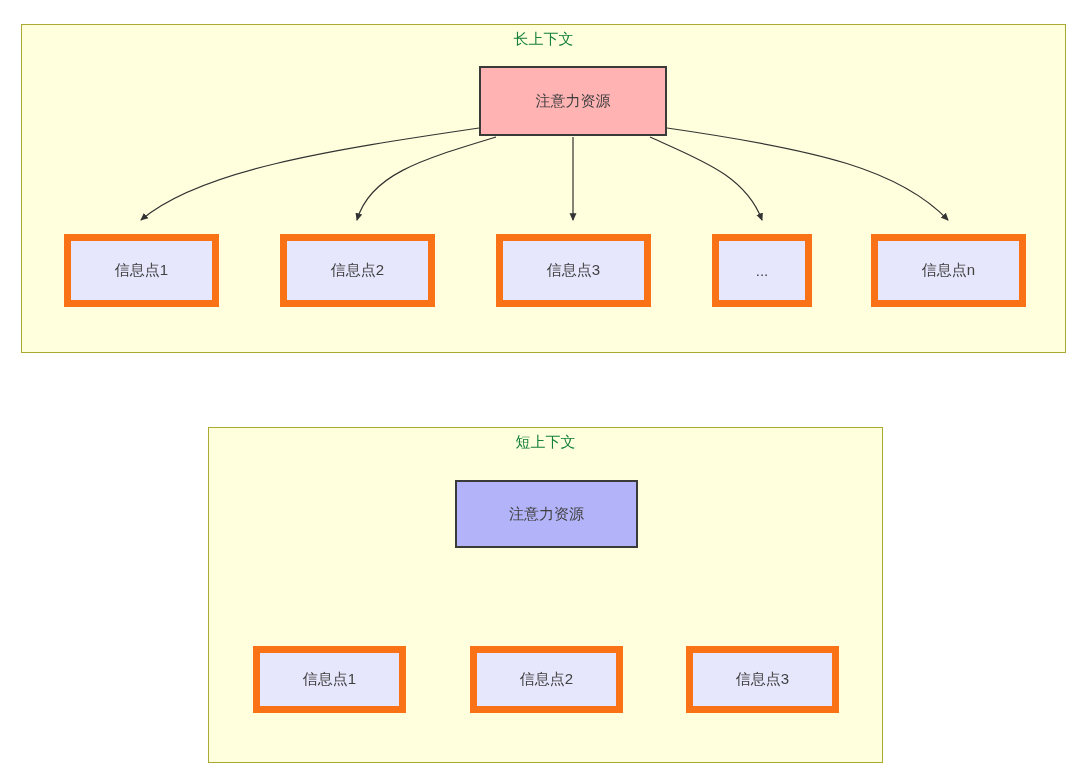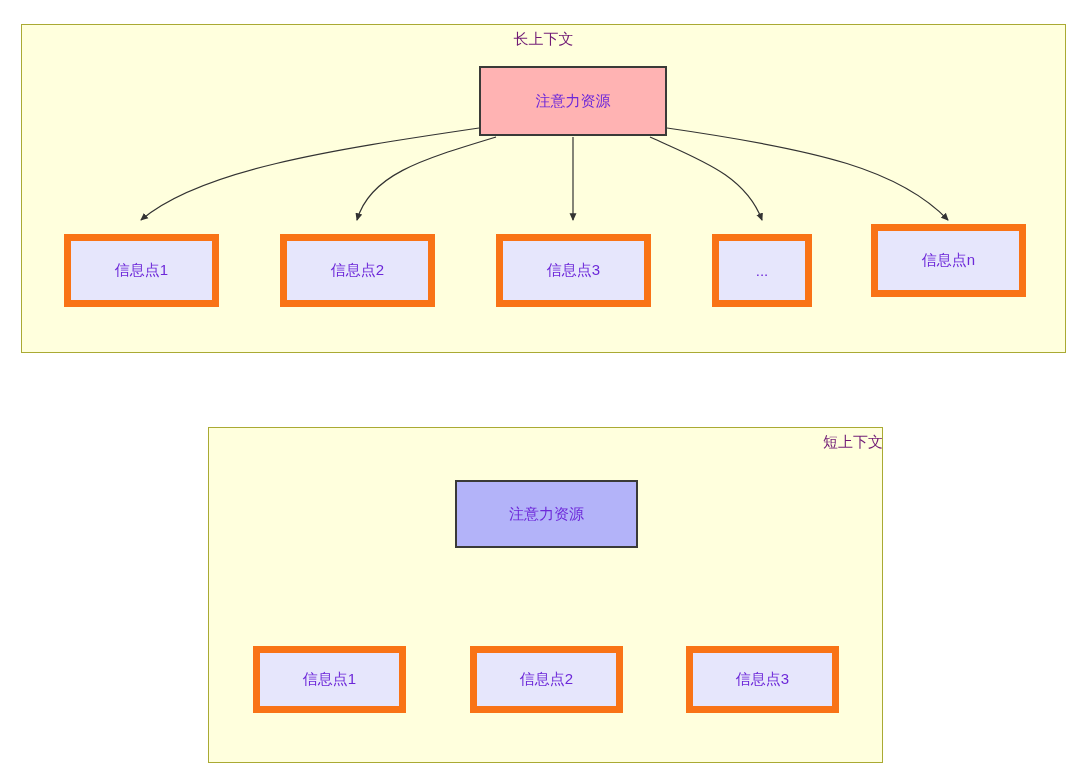--- a/index.html
+++ b/index.html
@@ -28,33 +28,33 @@
     border: 1px solid #aaaa33;
     box-sizing: border-box;
   }
 
   .group-title {
     position: absolute;
     left: 0;
     right: 0;
     text-align: center;
     font-size: 15px;
-    color: #701a75;
+    color: #15803d;
     line-height: 18px;
     white-space: nowrap;
   }
 
   .node {
     position: absolute;
     box-sizing: border-box;
     display: flex;
     align-items: center;
     justify-content: center;
     font-size: 15px;
-    color: #6d28d9;
+    color: #404040;
     white-space: nowrap;
   }
 
   .node-root-long {
     background: #ffb3b3;
     border: 2px solid #3a3a38;
   }
 
   .node-root-short {
     background: #b3b3f9;
@@ -110,27 +110,27 @@
   </div>
   <div class="node node-leaf" style="left:280px; top:234px; width:155px; height:73px;">
     <span>信息点2</span>
   </div>
   <div class="node node-leaf" style="left:496px; top:234px; width:155px; height:73px;">
     <span>信息点3</span>
   </div>
   <div class="node node-leaf" style="left:712px; top:234px; width:100px; height:73px;">
     <span>...</span>
   </div>
-  <div class="node node-leaf" style="left:871px; top:224px; width:155px; height:73px;">
+  <div class="node node-leaf" style="left:871px; top:234px; width:155px; height:73px;">
     <span>信息点n</span>
   </div>
 
   <div class="group-box" style="left:208px; top:427px; width:675px; height:336px;"></div>
 
-  <div class="group-title" style="left:208px; top:433px; width:675px;text-align:right;">短上下文</div>
+  <div class="group-title" style="left:208px; top:433px; width:675px;">短上下文</div>
 
   <div class="node node-root-short" style="left:455px; top:480px; width:183px; height:68px;">
     <span>注意力资源</span>
   </div>
 
   <div class="node node-leaf" style="left:253px; top:646px; width:153px; height:67px;">
     <span>信息点1</span>
   </div>
   <div class="node node-leaf" style="left:470px; top:646px; width:153px; height:67px;">
     <span>信息点2</span>

